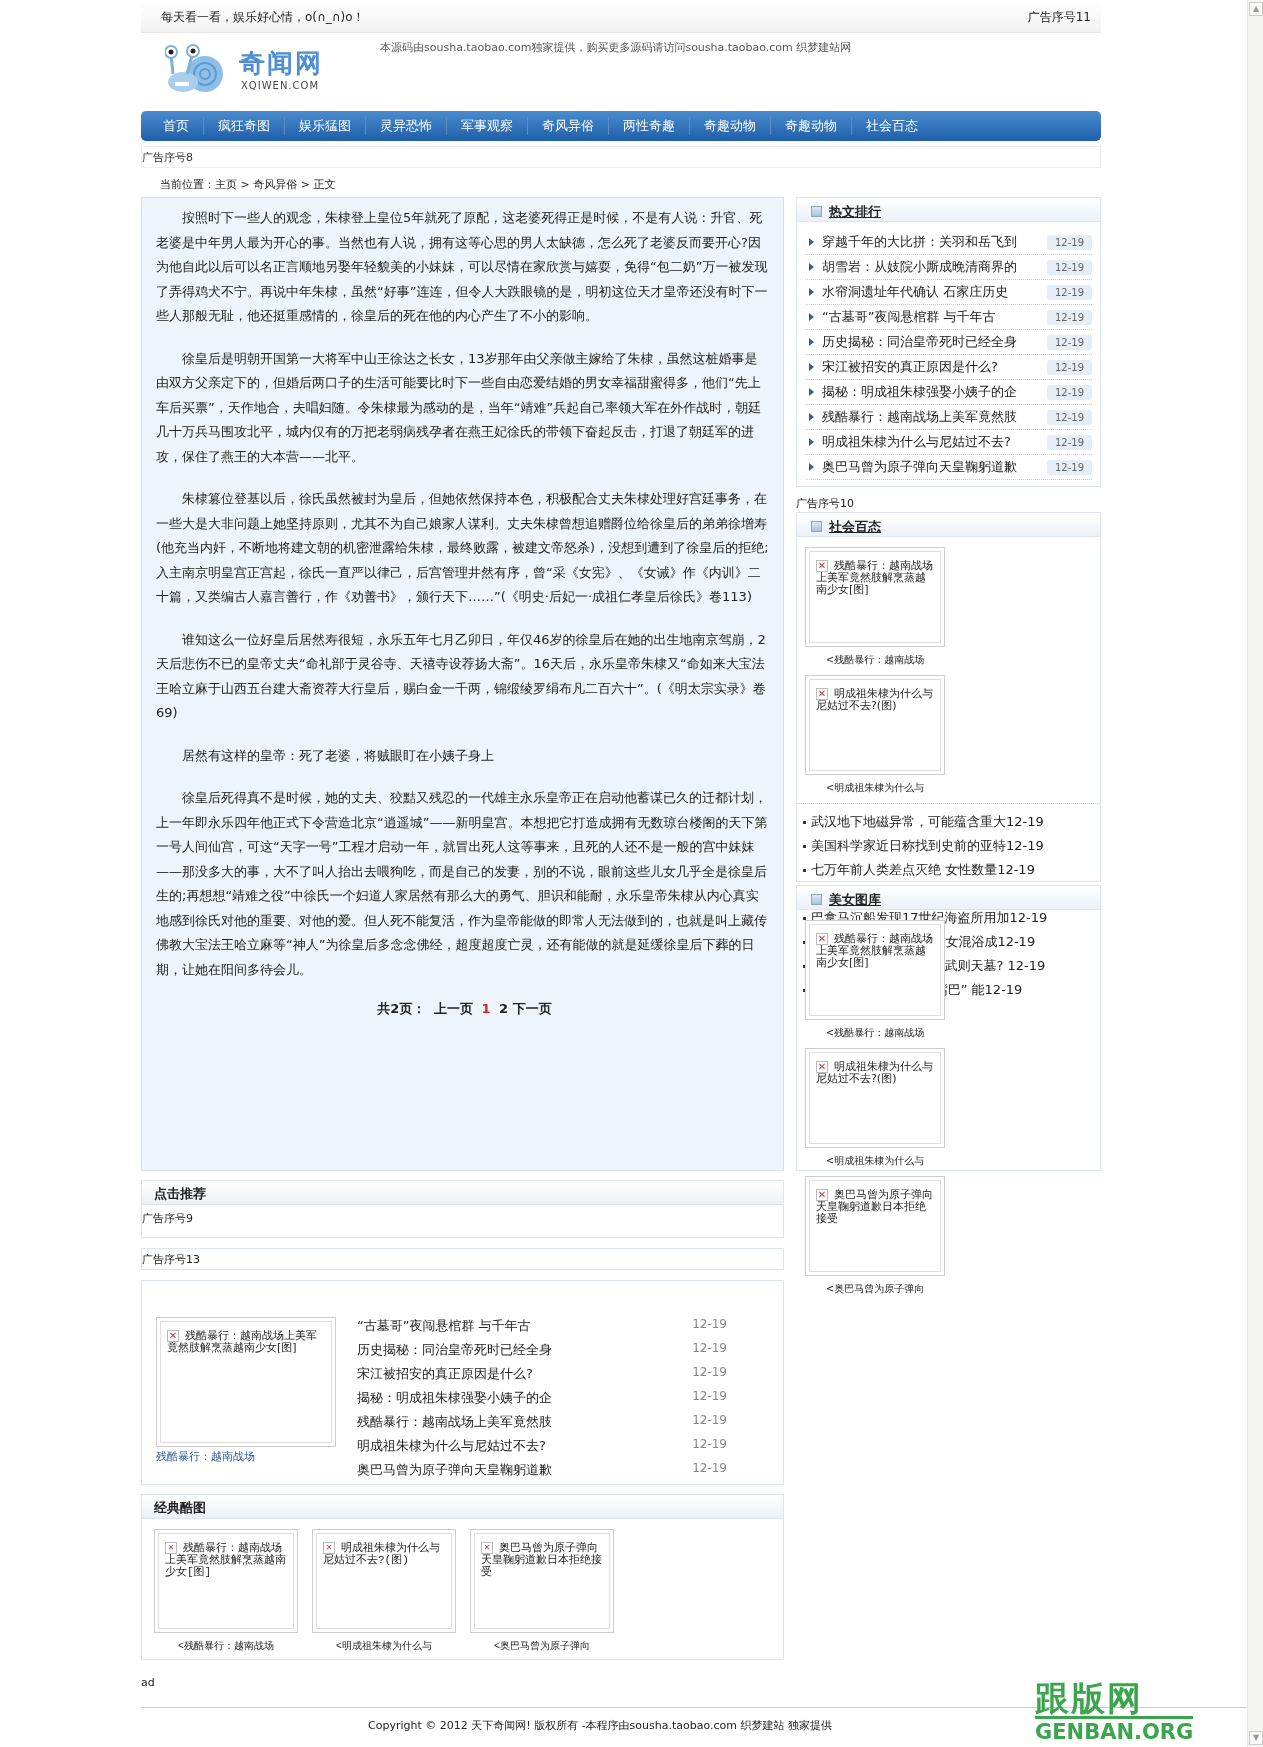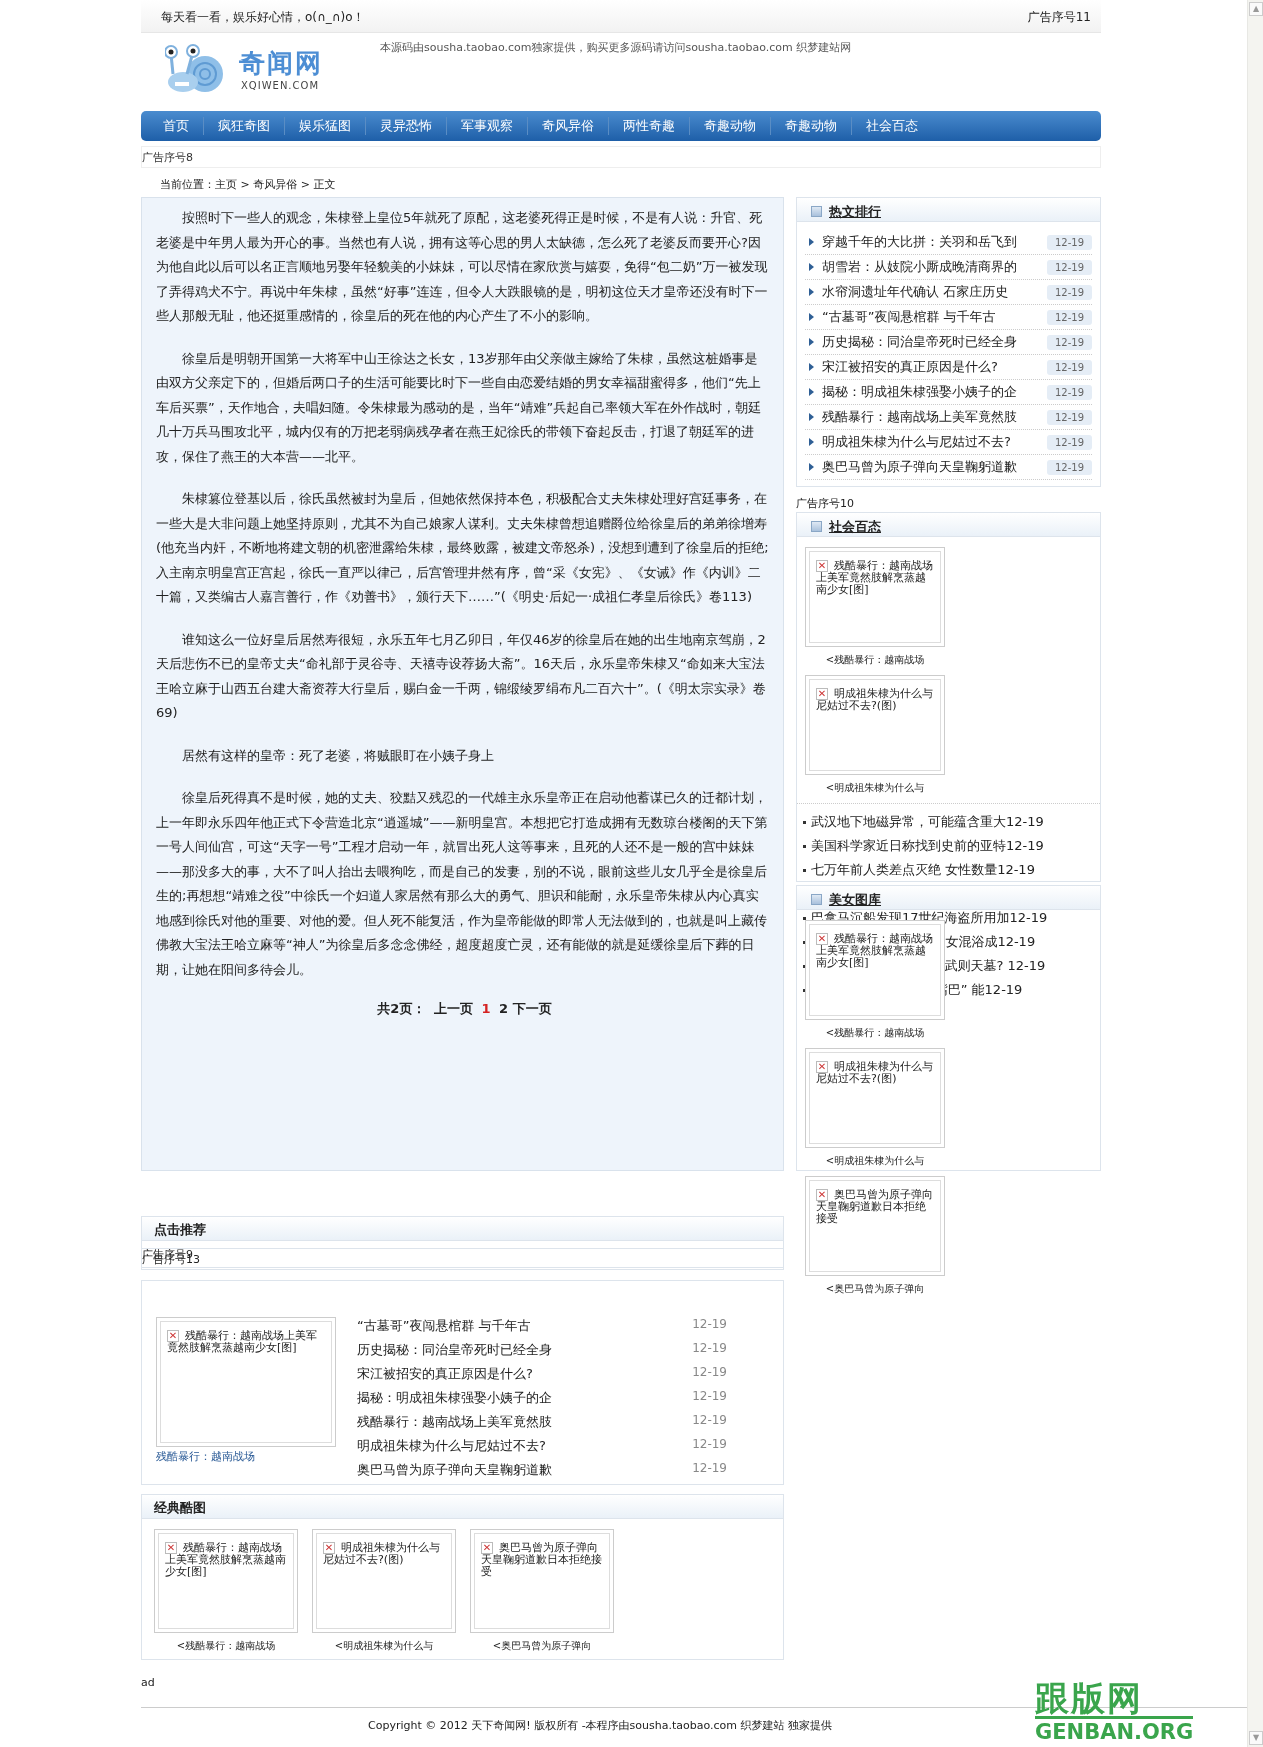--- a/index.html
+++ b/index.html
@@ -124,21 +124,21 @@
   </div>
   <div class="pager">
     <span>共2页：</span>
     <a>上一页</a>
     <span class="cur">1</span>
     <a>2</a>
     <a>下一页</a>
   </div>
 </div>
 
-<div class="box" style="top:1180px;height:52px;margin-top:36px;">
+<div class="box" style="top:1180px;height:58px;">
   <div class="hd">点击推荐</div>
   <div class="adline">广告序号9</div>
 </div>
 <div class="box" style="top:1248px;height:22px;">
   <div class="adline" style="padding-top:3px;">广告序号13</div>
 </div>
 
 <div class="box" style="top:1280px;height:205px;">
   <div class="rec-thumb">
     <div class="thumb-inner">
@@ -172,21 +172,21 @@
         <span>明成祖朱棣为什么与尼姑过不去?</span>
         <span class="d">12-19</span>
       </div>
     <div class="row">
         <span>奥巴马曾为原子弹向天皇鞠躬道歉</span>
         <span class="d">12-19</span>
       </div>
   </div>
 </div>
 
-<div class="box" style="top:1494px;height:166px;">
+<div class="box" style="top:1494px;height:166px;font-family:Liberation Mono, monospace;">
   <div class="hd">经典酷图</div>
   <div class="pic-row">
     <div class="pic">
       <div class="frame">
           <div class="thumb-inner"><span class="broken">✕</span><span>残酷暴行：越南战场上美军竟然肢解烹蒸越南少女[图]</span></div>
         </div>
       <div class="cap">&lt;残酷暴行：越南战场</div>
     </div>
     <div class="pic">
       <div class="frame">

